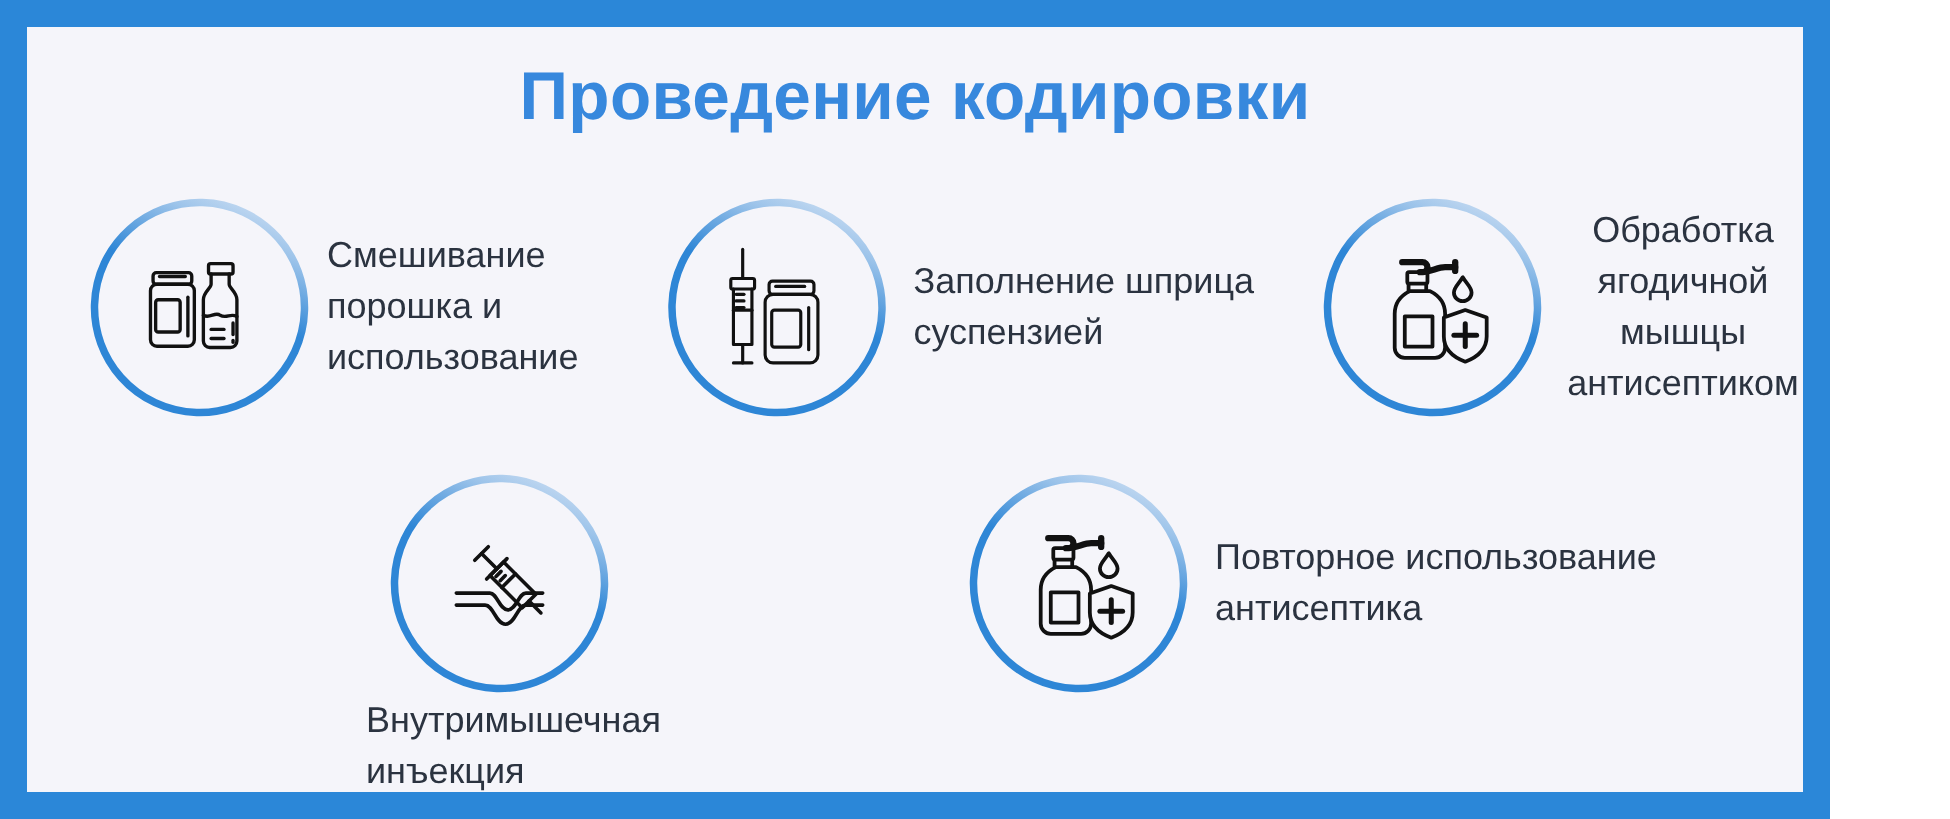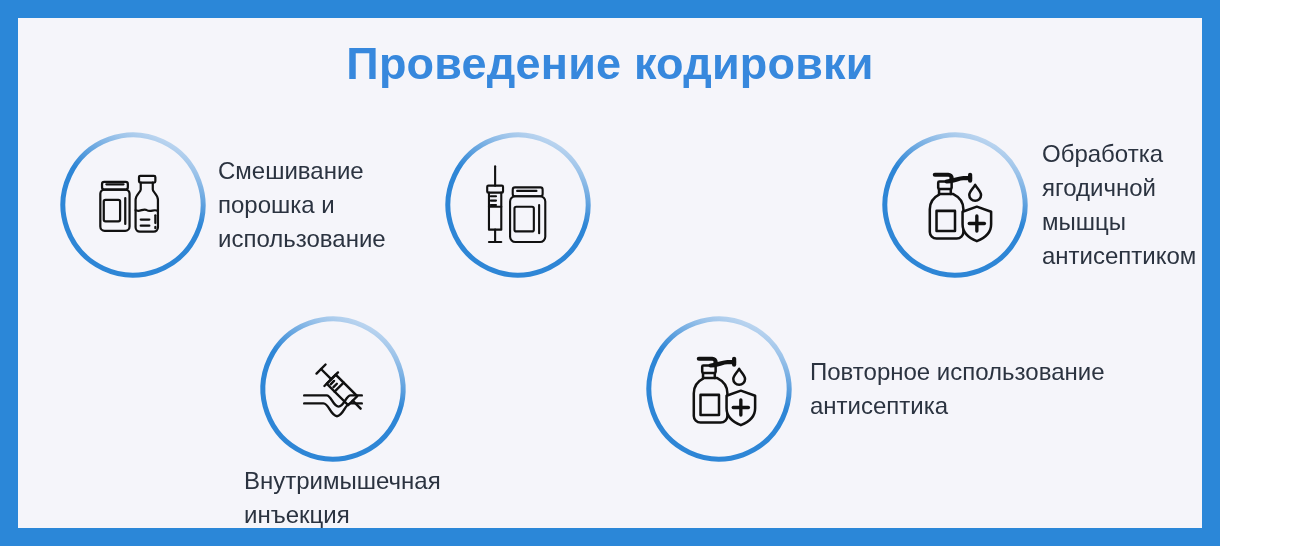--- a/index.html
+++ b/index.html
@@ -85,21 +85,21 @@
     font-size: 24px;
     line-height: 1.42;
     color: #2b3340;
     margin-left: 14px;
     white-space: pre-line;
   }
 
   
   .step-1 { left: 40px;  top: 112px; }
   .step-2 { left: 425px; top: 112px; }
-  .step-3 { left: 862px; top: 112px; }
+  .step-3 { left: 862px; top: 112px; text-align: center; }
   
   .step-4 { left: 208px; top: 296px; flex-direction: column; }
   .step-5 { left: 626px; top: 296px; }
 
   .step-1 .step-label { margin-left: 10px; }
   .step-2 .step-label { margin-left: 16px; }
   .step-3 .step-label { margin-left: 12px; }
   .step-4 .step-label { margin-left: 18px; }
   .step-5 .step-label { margin-left: 16px; }
 </style>
@@ -175,20 +175,22 @@
             <path d="M17 92 h14"></path>
 
             <rect x="44" y="30" width="34" height="10" rx="2.6"></rect>
             <path d="M47 40 h28 a6 6 0 0 1 6 6 v40 a6 6 0 0 1 -6 6 h-28 a6 6 0 0 1 -6 -6 v-40 a6 6 0 0 1 6 -6 z"></path>
             <rect x="46" y="52" width="22" height="28" rx="2"></rect>
             <path d="M74 50 v32"></path>
             <path d="M49 34 h22"></path>
           </svg>
         </div>
       </div>
+      <div class="step-label">Заполнение шприца
+суспензией</div>
     </div>
 
     <div class="step step-3">
       <div class="circle-wrap">
         <svg class="ring" viewBox="0 0 150 150">
           <defs>
             <linearGradient id="g3" x1="0" y1="1" x2="1" y2="0">
               <stop offset="0%" stop-color="#2e86d6" stop-opacity="1"></stop>
               <stop offset="55%" stop-color="#2e86d6" stop-opacity="1"></stop>
               <stop offset="78%" stop-color="#2e86d6" stop-opacity="0.45"></stop>

